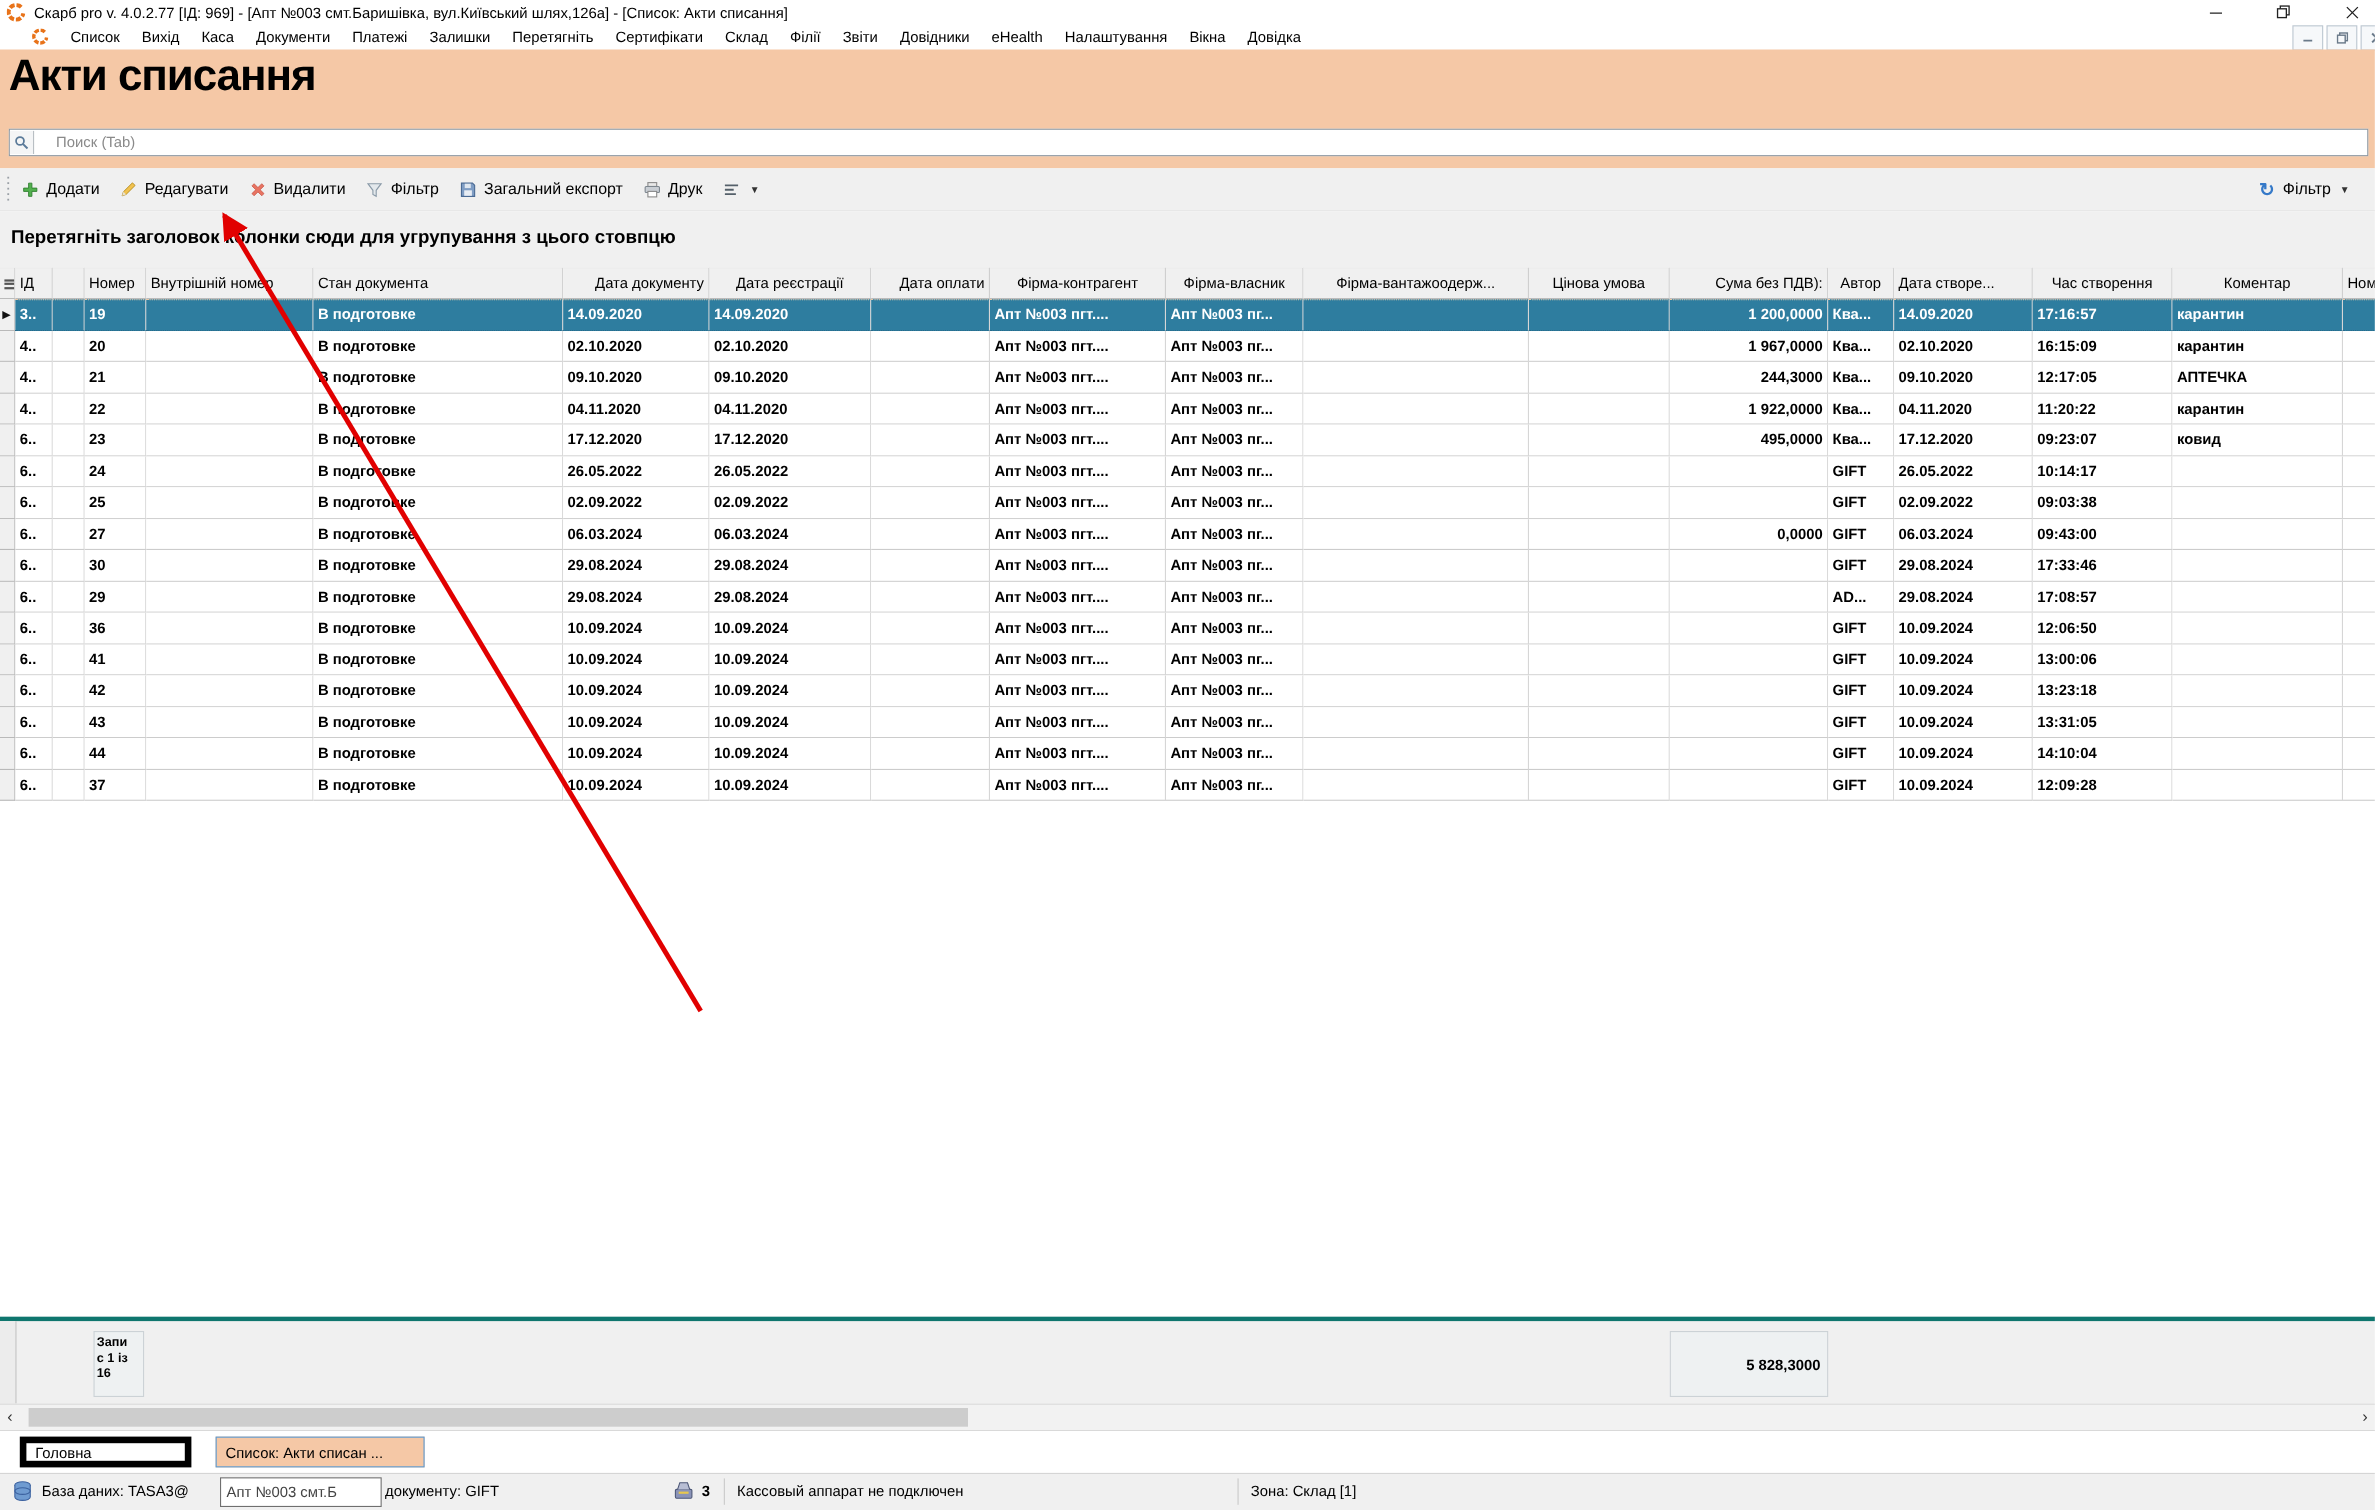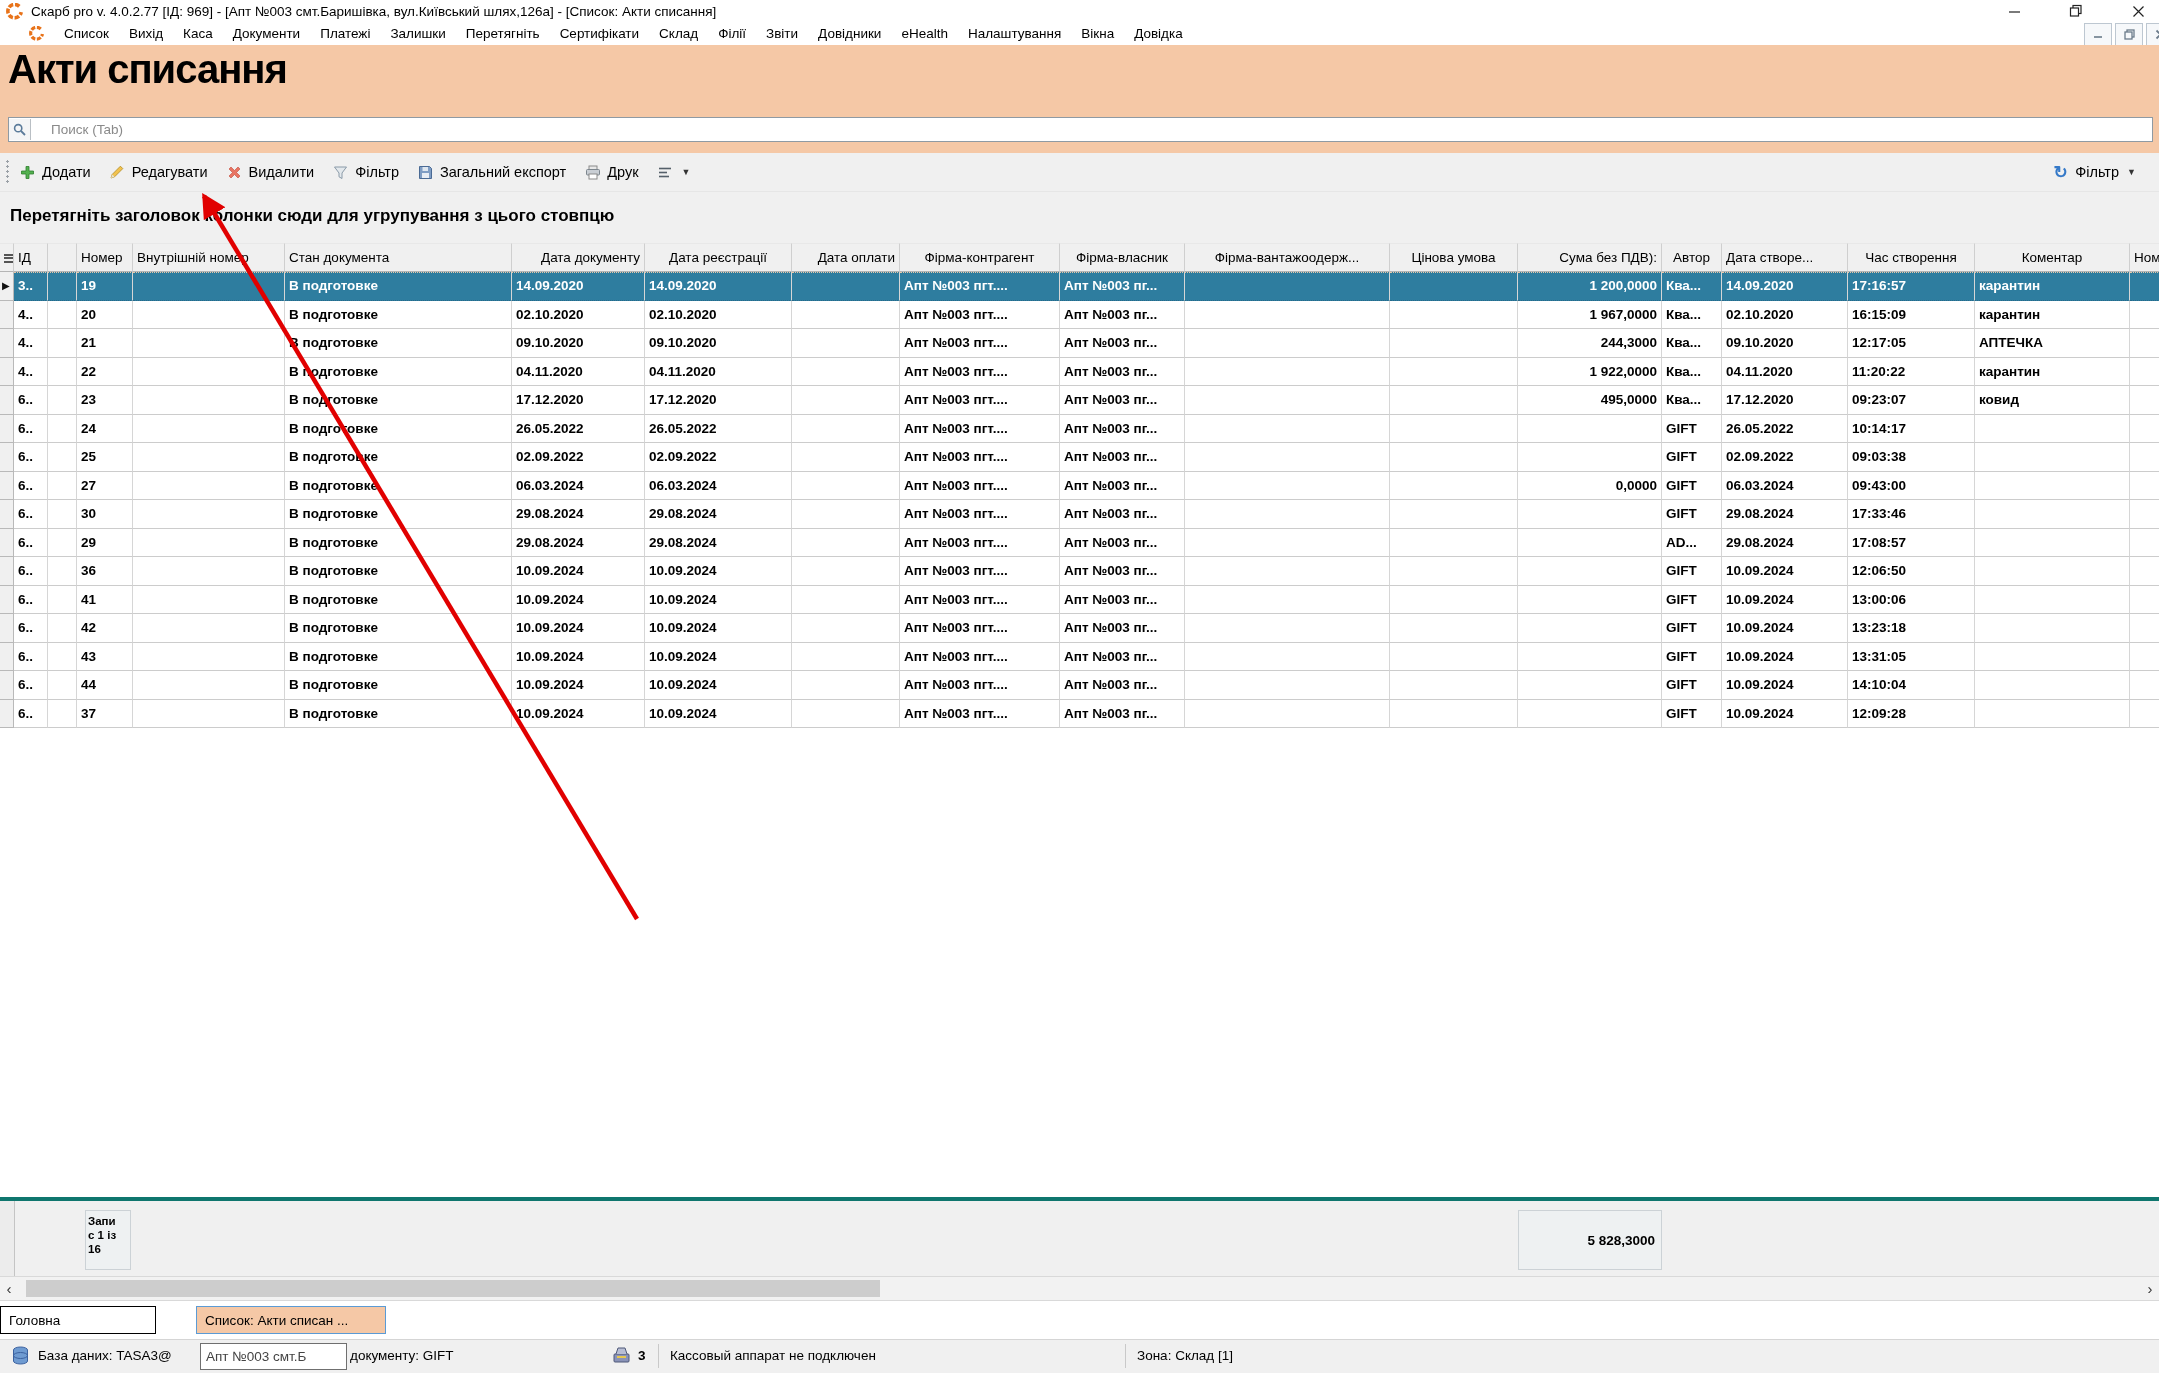--- a/index.html
+++ b/index.html
@@ -63,21 +63,21 @@
              font-size:11.5px;font-weight:bold;line-height:14px;padding:3px 2px;box-sizing:border-box;}
   .sum-box{position:absolute;left:1518px;top:9px;width:144px;height:60px;background:#eef1f2;border:1px solid #ccd2d6;
            font-size:13.5px;font-weight:bold;display:flex;align-items:center;justify-content:flex-end;padding-right:6px;box-sizing:border-box;}
   
   .hscroll{position:absolute;left:0;top:1276px;width:2159px;height:25px;background:#f2f2f2;border-top:1px solid #d9d9d9;border-bottom:1px solid #d9d9d9;box-sizing:border-box;}
   .hs-arrow{position:absolute;top:2px;width:18px;height:19px;display:flex;align-items:center;justify-content:center;font-size:15px;color:#333;}
   .hs-thumb{position:absolute;left:26px;top:3px;width:854px;height:17px;background:#cdcdcd;}
   
   .tabsrow{position:absolute;left:0;top:1301px;width:2159px;height:38px;background:#fff;}
   .tab{position:absolute;top:5px;height:28px;box-sizing:border-box;font-size:13.5px;display:flex;align-items:center;padding:0 8px;white-space:nowrap;overflow:hidden;}
-  .tab.home{left:0;width:156px;background:#fff;border:1px solid #000000;}
+  .tab.home{left:18px;width:156px;background:#fff;border:6px solid #000000;}
   .tab.active{left:196px;width:190px;background:#f5c8a6;border:1px solid #5b9bd5;}
   
   .statusbar{position:absolute;left:0;top:1339px;width:2159px;height:34px;background:#f0f0f0;border-top:1px solid #d5d5d5;box-sizing:border-box;font-size:13.5px;}
   .sb-item{position:absolute;top:8px;white-space:nowrap;}
   .sb-sep{position:absolute;top:4px;width:1px;height:24px;background:#c9c9c9;}
   .overlay-box{position:absolute;left:200px;top:3px;width:147px;height:27px;background:#fff;border:1px solid #6f6f6f;box-sizing:border-box;
                font-size:13.5px;color:#444;padding:5px 0 0 5px;white-space:nowrap;overflow:hidden;}
   
   .arrow-overlay{position:absolute;left:0;top:0;width:2159px;height:1373px;pointer-events:none;z-index:50;}
 </style>

